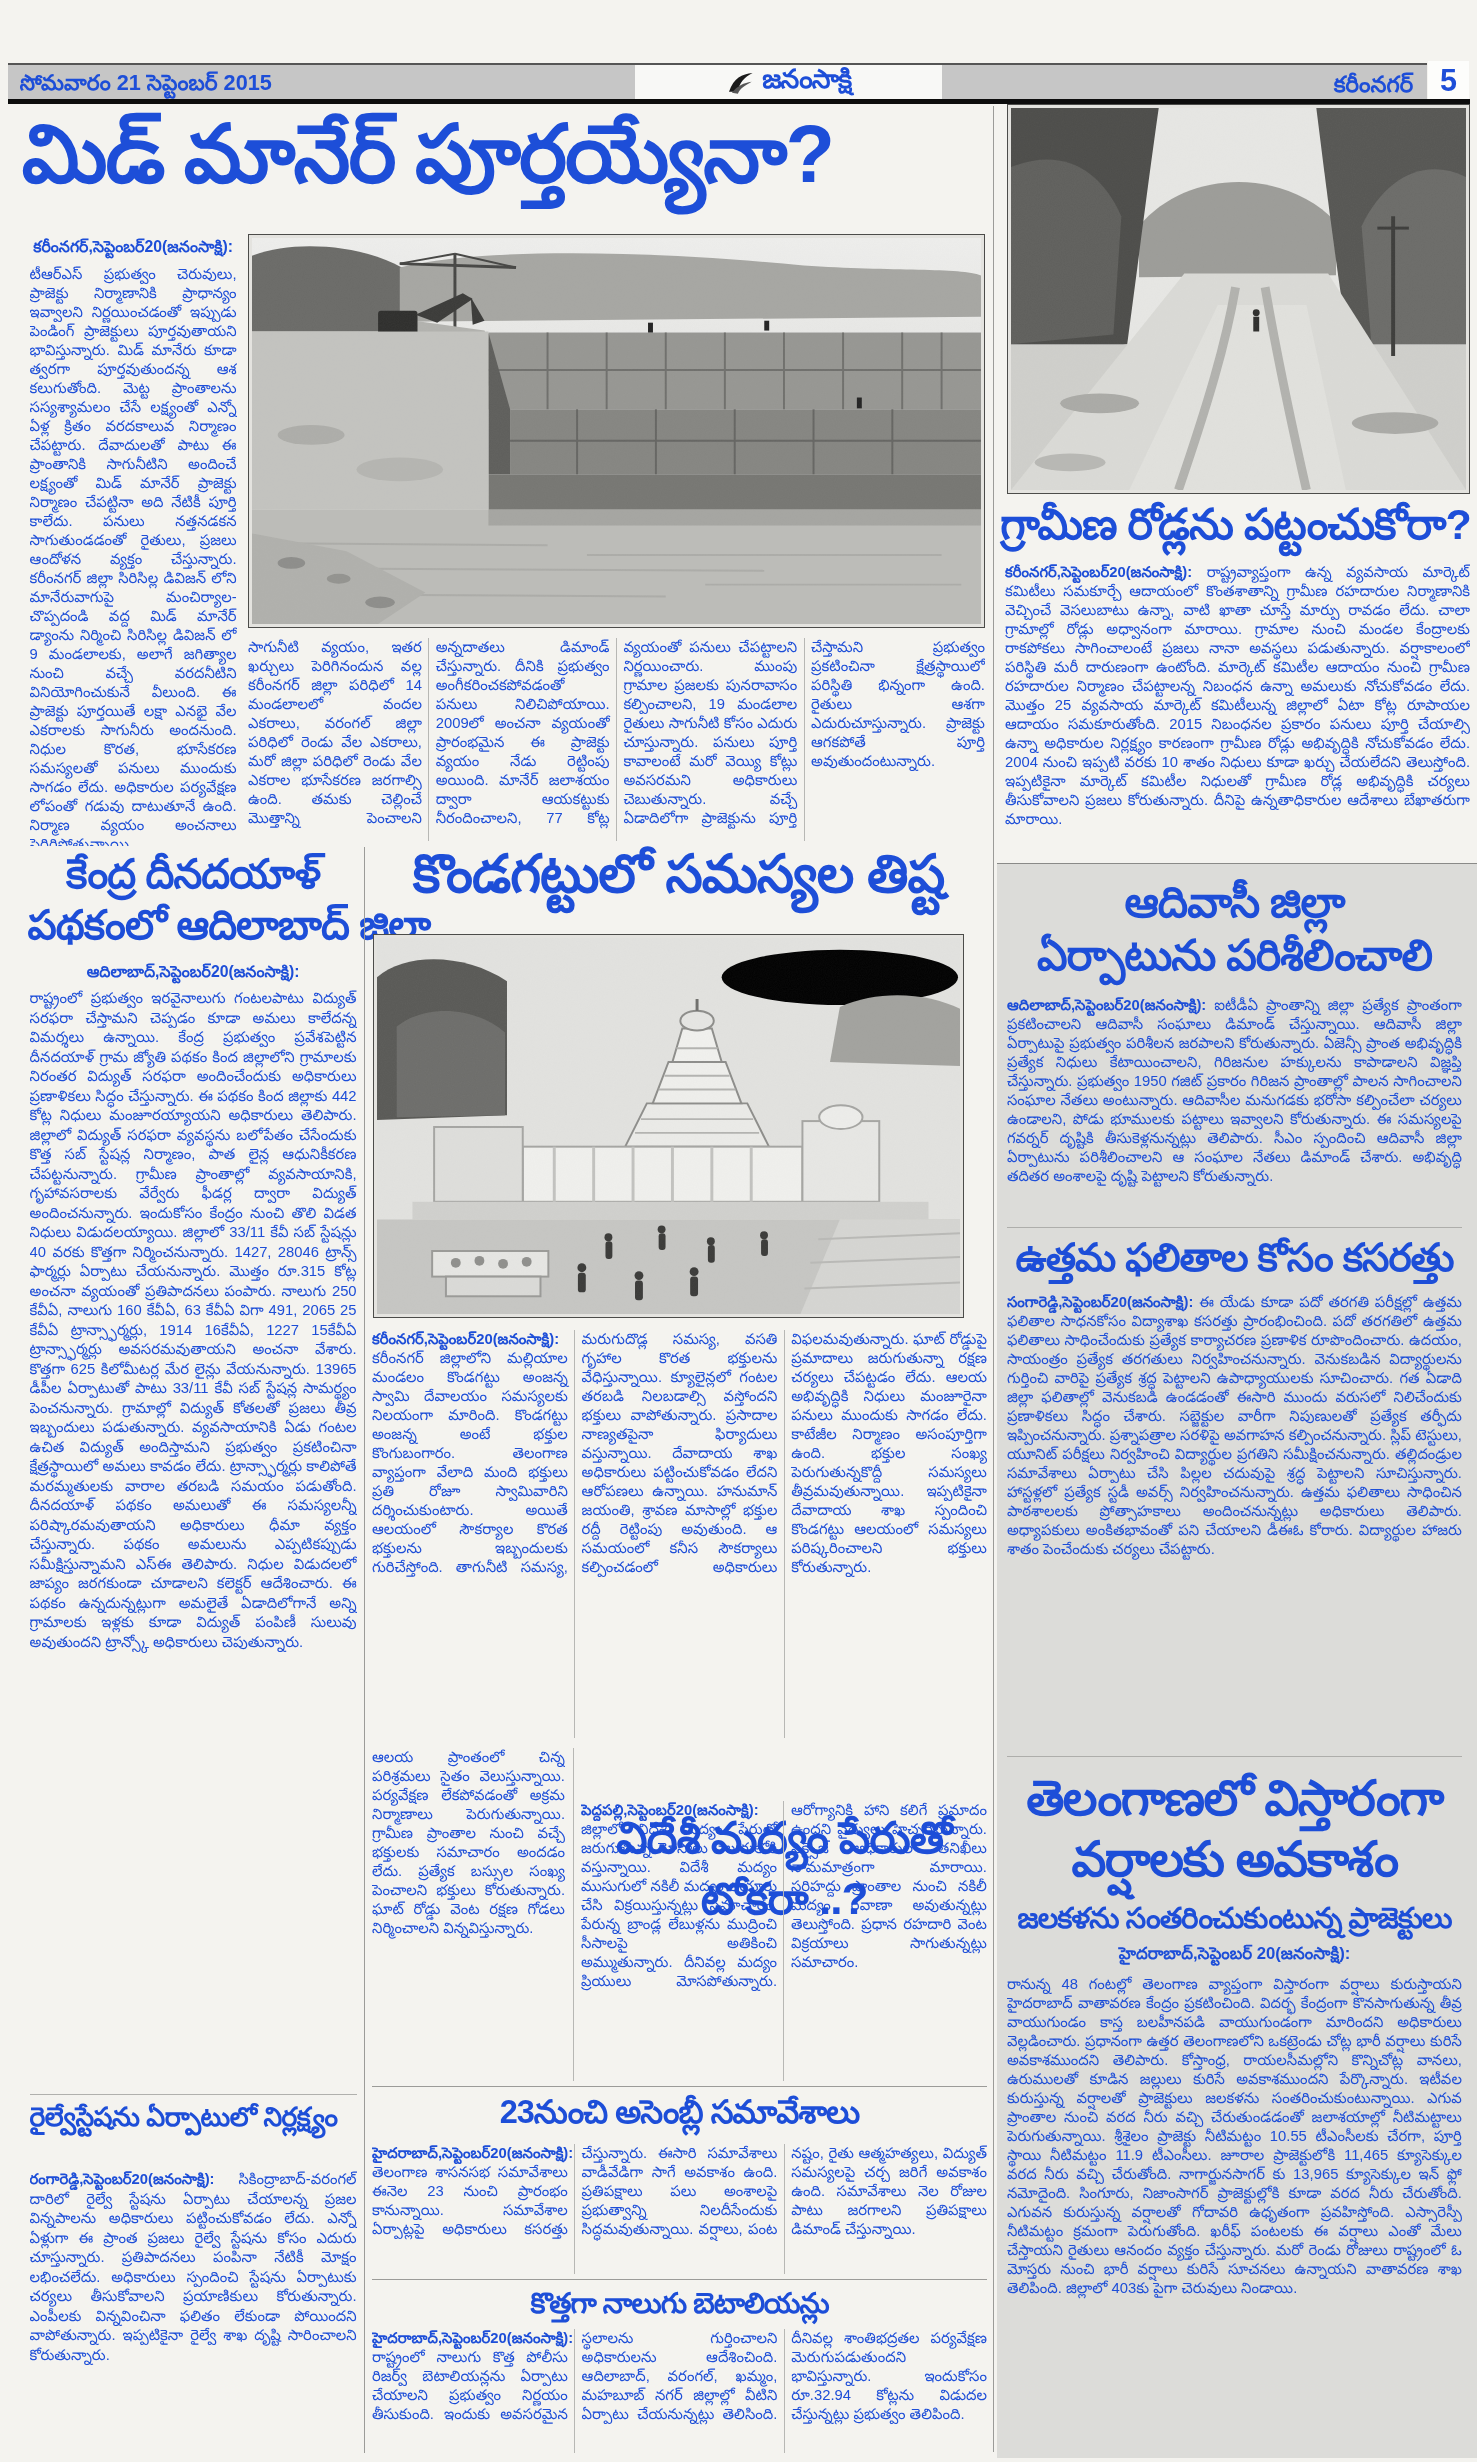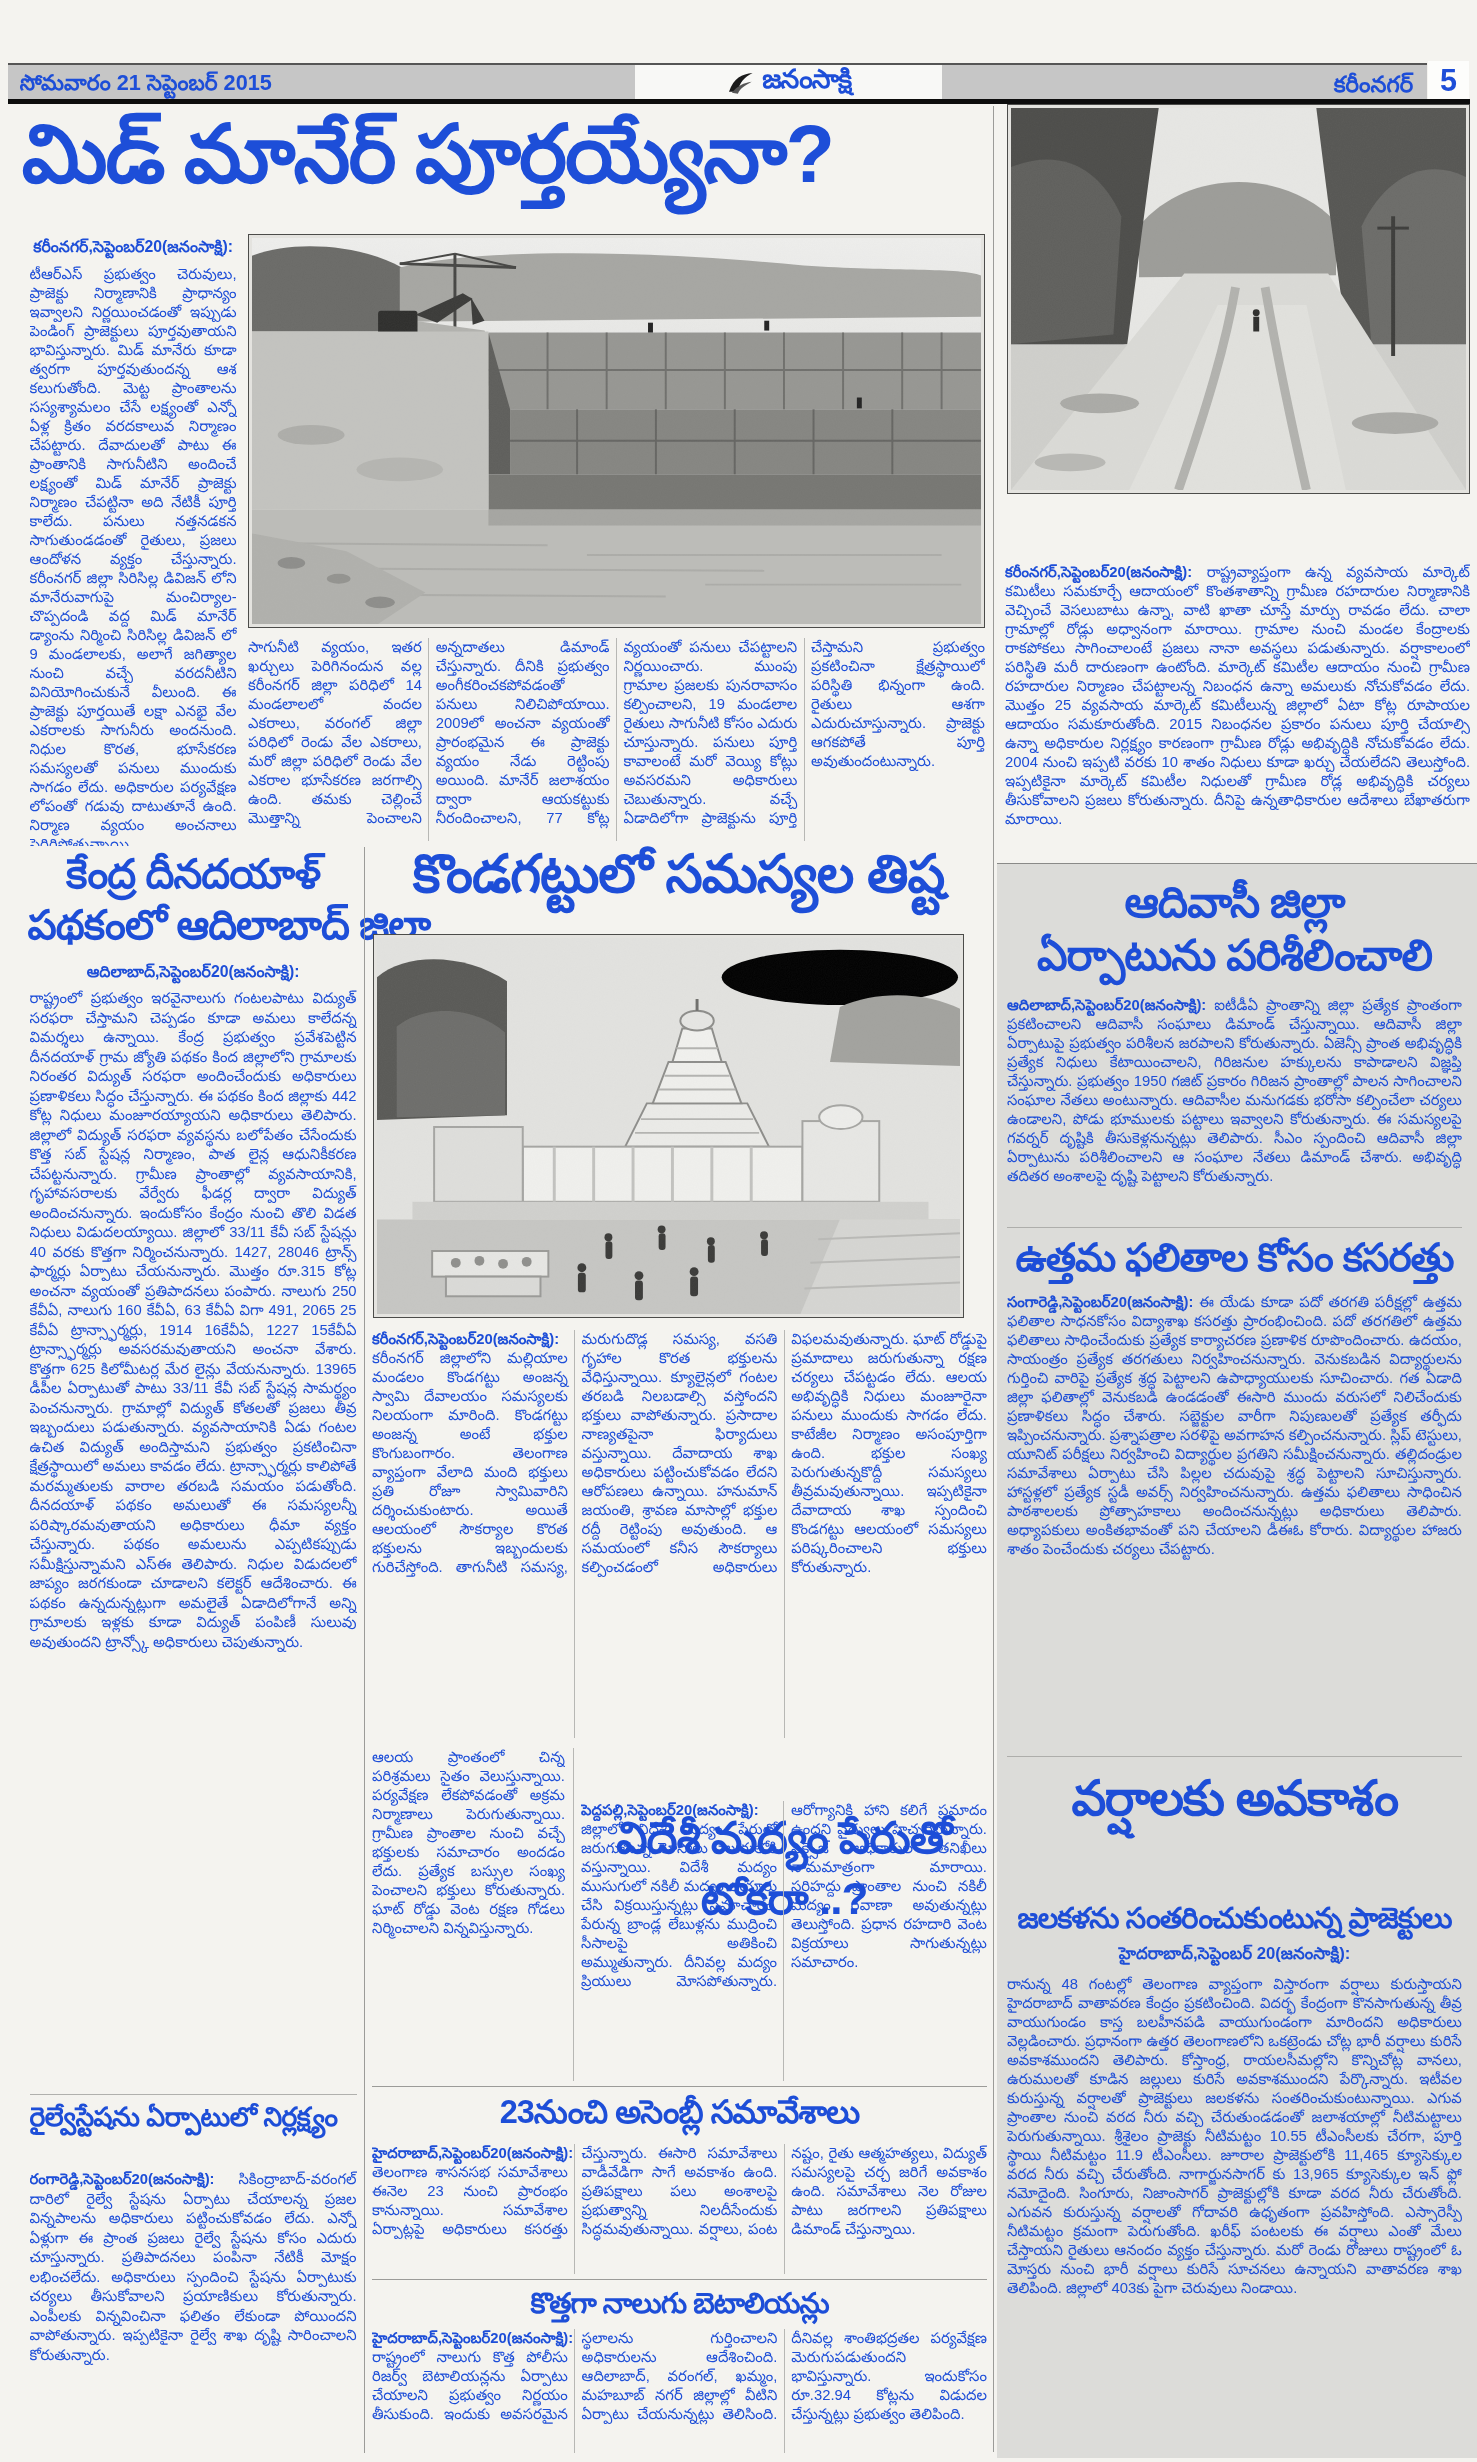--- a/index.html
+++ b/index.html
@@ -264,20 +264,21 @@
       <ellipse cx="390" cy="320" rx="44" ry="11" fill="#aaaaa6"></ellipse>
       <ellipse cx="60" cy="360" rx="36" ry="9" fill="#b8b8b4"></ellipse>
       <line x1="388" y1="110" x2="388" y2="252" stroke="#3c3c3a" stroke-width="4"></line>
       <line x1="372" y1="122" x2="404" y2="122" stroke="#3c3c3a" stroke-width="3"></line>
       <rect x="246" y="212" width="6" height="15" fill="#2e2e2c"></rect>
       <circle cx="249" cy="208" r="3.5" fill="#2e2e2c"></circle>
       <rect width="462" height="388" filter="url(#grain)" fill="none"></rect>
     </svg>
   </div>
 
+  <div class="hl abs" style="left:999px;top:500px;width:473px;font-size:43px;white-space:nowrap;">గ్రామీణ రోడ్లను పట్టంచుకోరా?</div>
   <div class="body-t abs" style="left:1005px;top:563px;width:465px;height:294px;">
     <span class="dl">కరీంనగర్,సెప్టెంబర్20(జనంసాక్షి): </span><span>రాష్ట్రవ్యాప్తంగా ఉన్న వ్యవసాయ మార్కెట్ కమిటీలు సమకూర్చే ఆదాయంలో కొంతశాతాన్ని గ్రామీణ రహదారుల నిర్మాణానికి వెచ్చించే వెసలుబాటు ఉన్నా, వాటి ఖాతా చూస్తే మార్పు రావడం లేదు. చాలా గ్రామాల్లో రోడ్లు అధ్వానంగా మారాయి. గ్రామాల నుంచి మండల కేంద్రాలకు రాకపోకలు సాగించాలంటే ప్రజలు నానా అవస్థలు పడుతున్నారు. వర్షాకాలంలో పరిస్థితి మరీ దారుణంగా ఉంటోంది. మార్కెట్ కమిటీల ఆదాయం నుంచి గ్రామీణ రహదారుల నిర్మాణం చేపట్టాలన్న నిబంధన ఉన్నా అమలుకు నోచుకోవడం లేదు. మొత్తం 25 వ్యవసాయ మార్కెట్ కమిటీలున్న జిల్లాలో ఏటా కోట్ల రూపాయల ఆదాయం సమకూరుతోంది. 2015 నిబంధనల ప్రకారం పనులు పూర్తి చేయాల్సి ఉన్నా అధికారుల నిర్లక్ష్యం కారణంగా గ్రామీణ రోడ్లు అభివృద్ధికి నోచుకోవడం లేదు. 2004 నుంచి ఇప్పటి వరకు 10 శాతం నిధులు కూడా ఖర్చు చేయలేదని తెలుస్తోంది. ఇప్పటికైనా మార్కెట్ కమిటీల నిధులతో గ్రామీణ రోడ్ల అభివృద్ధికి చర్యలు తీసుకోవాలని ప్రజలు కోరుతున్నారు. దీనిపై ఉన్నతాధికారుల ఆదేశాలు బేఖాతరుగా మారాయి.</span>
   </div>
 
   <div class="graybox">
     <div class="hl abs" style="left:0;top:11.8px;width:475px;font-size:43px;line-height:53px;">
       <div>ఆదివాసీ జిల్లా</div>
       <div>ఏర్పాటును పరిశీలించాలి</div>
     </div>
     <div class="body-t abs" style="left:9.9px;top:132px;width:455px;height:223px;">
@@ -285,20 +286,21 @@
     </div>
 
     <div class="hrule" style="left:9.9px;top:363px;width:455px;background:#aeaeab;"></div>
     <div class="hl abs" style="left:0;top:372px;width:475px;font-size:39px;">ఉత్తమ ఫలితాల కోసం కసరత్తు</div>
     <div class="body-t abs" style="left:9.9px;top:429px;width:455px;height:455px;">
       <span class="dl">సంగారెడ్డి,సెప్టెంబర్20(జనంసాక్షి): </span><span>ఈ యేడు కూడా పదో తరగతి పరీక్షల్లో ఉత్తమ ఫలితాల సాధనకోసం విద్యాశాఖ కసరత్తు ప్రారంభించింది. పదో తరగతిలో ఉత్తమ ఫలితాలు సాధించేందుకు ప్రత్యేక కార్యాచరణ ప్రణాళిక రూపొందించారు. ఉదయం, సాయంత్రం ప్రత్యేక తరగతులు నిర్వహించనున్నారు. వెనుకబడిన విద్యార్థులను గుర్తించి వారిపై ప్రత్యేక శ్రద్ధ పెట్టాలని ఉపాధ్యాయులకు సూచించారు. గత ఏడాది జిల్లా ఫలితాల్లో వెనుకబడి ఉండడంతో ఈసారి ముందు వరుసలో నిలిచేందుకు ప్రణాళికలు సిద్ధం చేశారు. సబ్జెక్టుల వారీగా నిపుణులతో ప్రత్యేక తర్ఫీదు ఇప్పించనున్నారు. ప్రశ్నాపత్రాల సరళిపై అవగాహన కల్పించనున్నారు. స్లిప్ టెస్టులు, యూనిట్ పరీక్షలు నిర్వహించి విద్యార్థుల ప్రగతిని సమీక్షించనున్నారు. తల్లిదండ్రుల సమావేశాలు ఏర్పాటు చేసి పిల్లల చదువుపై శ్రద్ధ పెట్టాలని సూచిస్తున్నారు. హాస్టళ్లలో ప్రత్యేక స్టడీ అవర్స్ నిర్వహించనున్నారు. ఉత్తమ ఫలితాలు సాధించిన పాఠశాలలకు ప్రోత్సాహకాలు అందించనున్నట్లు అధికారులు తెలిపారు. అధ్యాపకులు అంకితభావంతో పని చేయాలని డీఈఓ కోరారు. విద్యార్థుల హాజరు శాతం పెంచేందుకు చర్యలు చేపట్టారు.</span>
     </div>
 
     <div class="hrule" style="left:9.9px;top:892px;width:455px;background:#aeaeab;"></div>
     <div class="hl abs" style="left:0;top:904px;width:475px;font-size:49px;line-height:61px;letter-spacing:-1.5px;">
+      <div>తెలంగాణలో విస్తారంగా</div>
       <div>వర్షాలకు అవకాశం</div>
     </div>
     <div class="hl abs" style="left:0;top:1038px;width:475px;font-size:29px;">జలకళను సంతరించుకుంటున్న ప్రాజెక్టులు</div>
     <p class="dlc abs" style="left:0;top:1080px;width:475px;font-size:16.7px;">హైదరాబాద్,సెప్టెంబర్ 20(జనంసాక్షి):</p>
     <div class="body-t abs" style="left:9.9px;top:1111px;width:455px;height:471px;">రానున్న 48 గంటల్లో తెలంగాణ వ్యాప్తంగా విస్తారంగా వర్షాలు కురుస్తాయని హైదరాబాద్ వాతావరణ కేంద్రం ప్రకటించింది. విదర్భ కేంద్రంగా కొనసాగుతున్న తీవ్ర వాయుగుండం కాస్త బలహీనపడి వాయుగుండంగా మారిందని అధికారులు వెల్లడించారు. ప్రధానంగా ఉత్తర తెలంగాణలోని ఒకట్రెండు చోట్ల భారీ వర్షాలు కురిసే అవకాశముందని తెలిపారు. కోస్తాంధ్ర, రాయలసీమల్లోని కొన్నిచోట్ల వానలు, ఉరుములతో కూడిన జల్లులు కురిసే అవకాశముందని పేర్కొన్నారు. ఇటీవల కురుస్తున్న వర్షాలతో ప్రాజెక్టులు జలకళను సంతరించుకుంటున్నాయి. ఎగువ ప్రాంతాల నుంచి వరద నీరు వచ్చి చేరుతుండడంతో జలాశయాల్లో నీటిమట్టాలు పెరుగుతున్నాయి. శ్రీశైలం ప్రాజెక్టు నీటిమట్టం 10.55 టీఎంసీలకు చేరగా, పూర్తి స్థాయి నీటిమట్టం 11.9 టీఎంసీలు. జూరాల ప్రాజెక్టులోకి 11,465 క్యూసెక్కుల వరద నీరు వచ్చి చేరుతోంది. నాగార్జునసాగర్ కు 13,965 క్యూసెక్కుల ఇన్ ఫ్లో నమోదైంది. సింగూరు, నిజాంసాగర్ ప్రాజెక్టుల్లోకి కూడా వరద నీరు చేరుతోంది. ఎగువన కురుస్తున్న వర్షాలతో గోదావరి ఉధృతంగా ప్రవహిస్తోంది. ఎస్సారెస్పీ నీటిమట్టం క్రమంగా పెరుగుతోంది. ఖరీఫ్ పంటలకు ఈ వర్షాలు ఎంతో మేలు చేస్తాయని రైతులు ఆనందం వ్యక్తం చేస్తున్నారు. మరో రెండు రోజులు రాష్ట్రంలో ఓ మోస్తరు నుంచి భారీ వర్షాలు కురిసే సూచనలు ఉన్నాయని వాతావరణ శాఖ తెలిపింది. జిల్లాలో 403కు పైగా చెరువులు నిండాయి.</div>
   </div>
 
   <div class="vrule" style="left:364px;top:847px;height:1606px;"></div>
   <div class="vrule" style="left:993px;top:106px;height:2346px;"></div>
 

